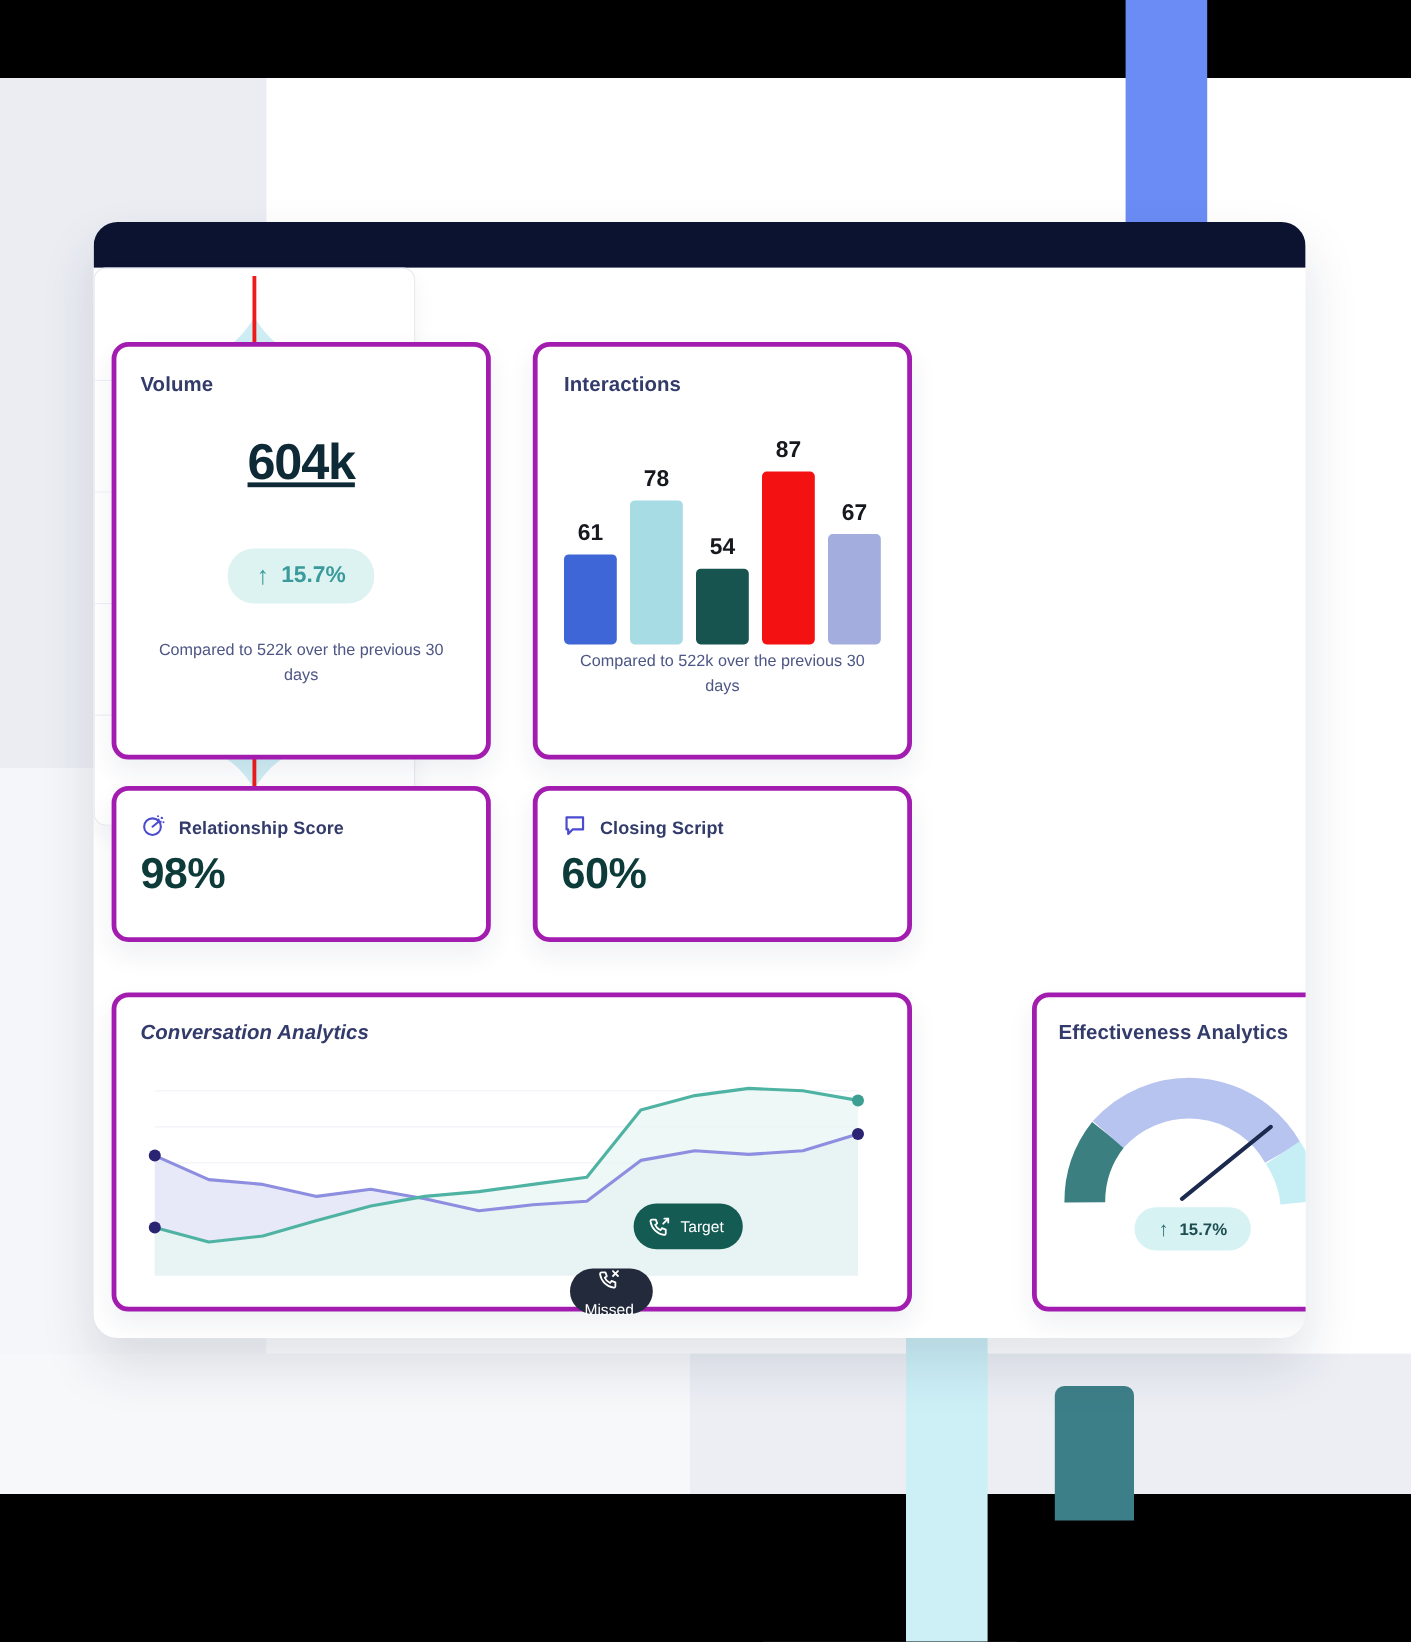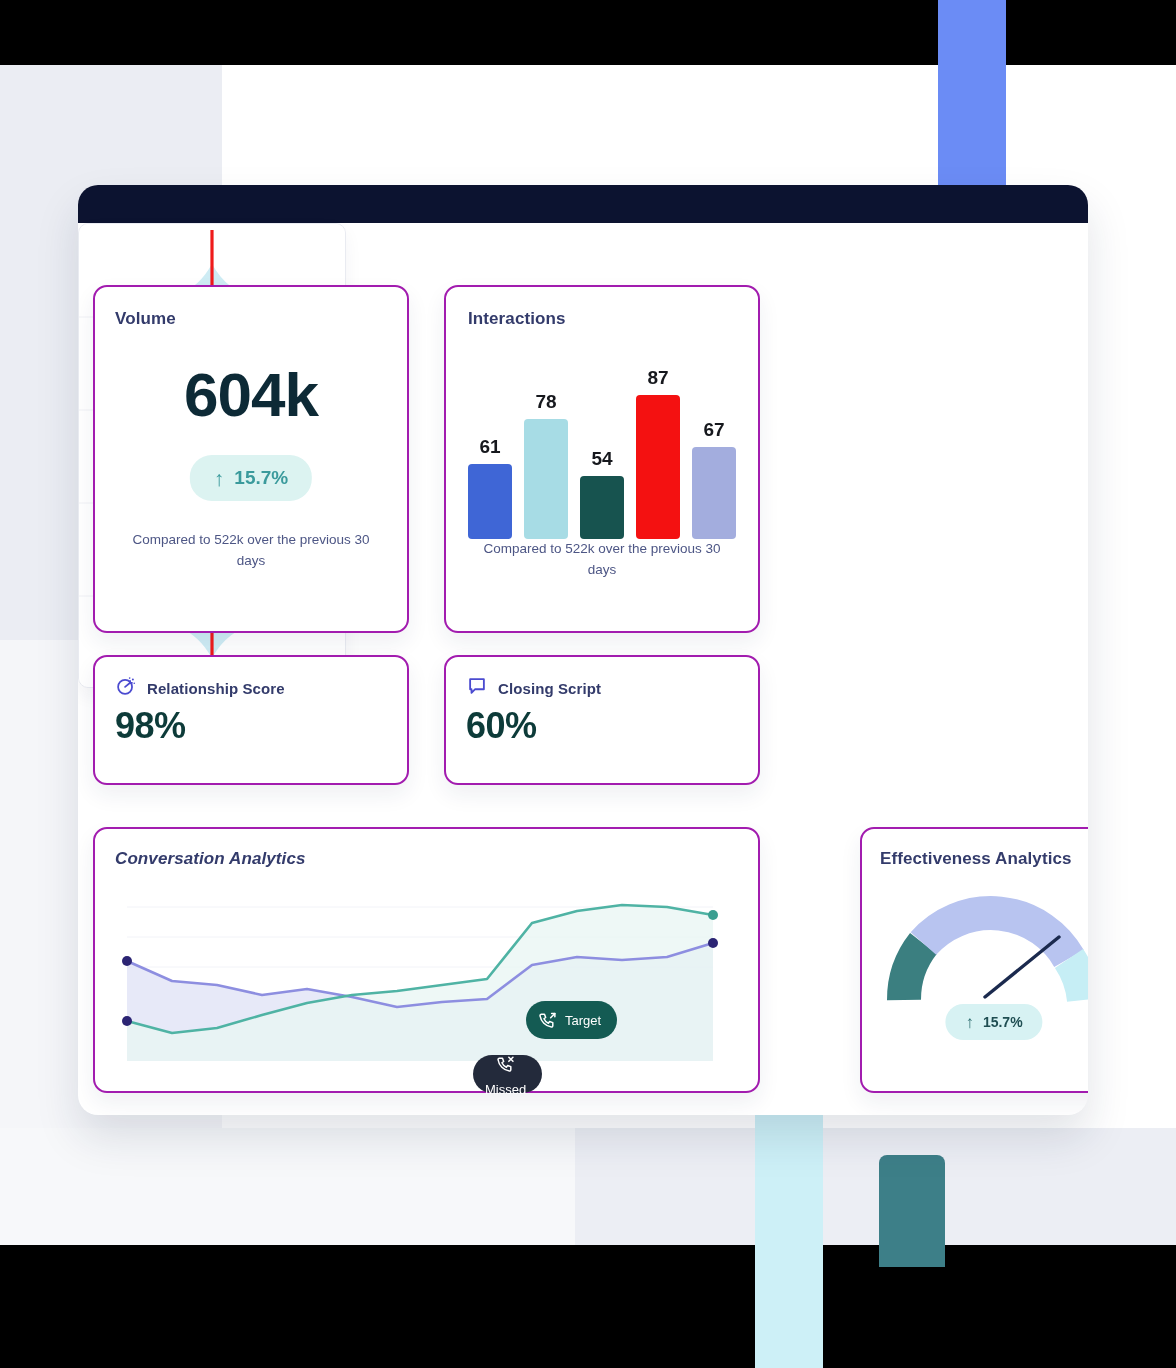--- a/index.html
+++ b/index.html
@@ -35,34 +35,34 @@
   }
   .window-titlebar {
     position:absolute; left:0; top:0; width:100%; height:38px;
     background:#0c1330;
   }
   .window-body { position:absolute; left:0; top:38px; width:100%; height:892px; }
 
   
   .card {
     position:absolute; background:#ffffff;
-    border:2px solid #a21caf; border-radius:14px;
+    border:4px solid #a21caf; border-radius:14px;
     box-shadow: 0 10px 22px rgba(30,40,80,.07);
   }
   .card-title {
     font-size:17px; font-weight:700; color:#333b6b;
     letter-spacing:.1px;
   }
 
   
   #volume-card { left:15px; top:62px; width:316px; height:348px; }
   #volume-card .card-title { position:absolute; left:20px; top:22px; }
   .big-metric {
     position:absolute; left:0; right:0; top:72px; text-align:center;
-    font-size:62px; font-weight:700; color:#0d2a36; letter-spacing:-1px;
+    font-size:42px; font-weight:700; color:#0d2a36; letter-spacing:-1px;text-decoration:underline;
   }
   .delta-pill {
     position:absolute; left:50%; transform:translateX(-50%); top:168px;
     background:#dcf3f1; border-radius:22px;
     height:46px; display:flex; align-items:center; gap:10px;
     padding:0 24px;
   }
   .delta-pill .arrow { font-size:21px; color:#3a9a9c; line-height:1; }
   .delta-pill .val { font-size:19px; font-weight:700; color:#3a9a9c; }
   .compare-text {

